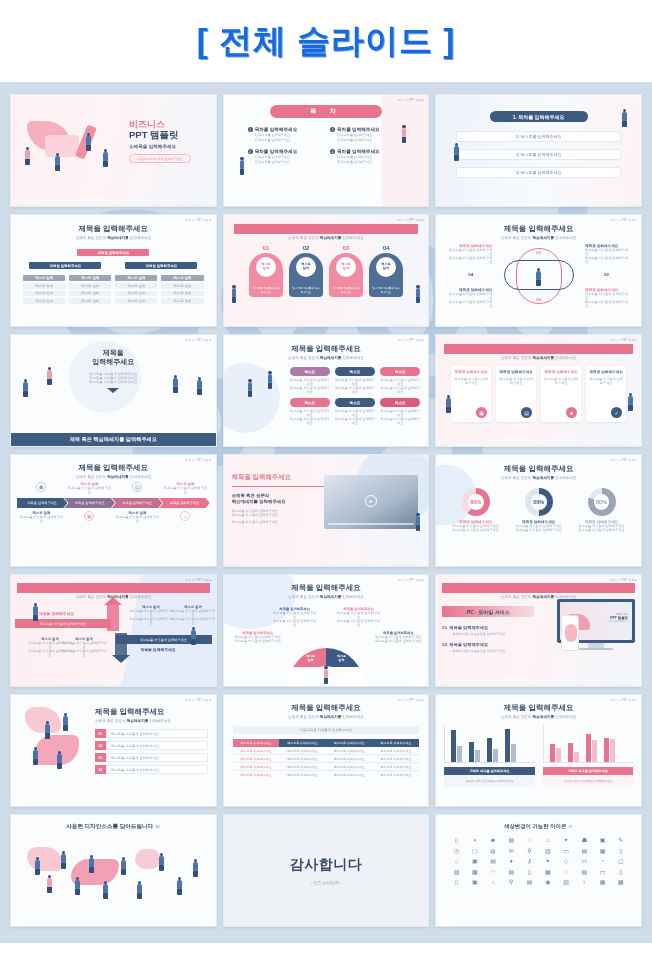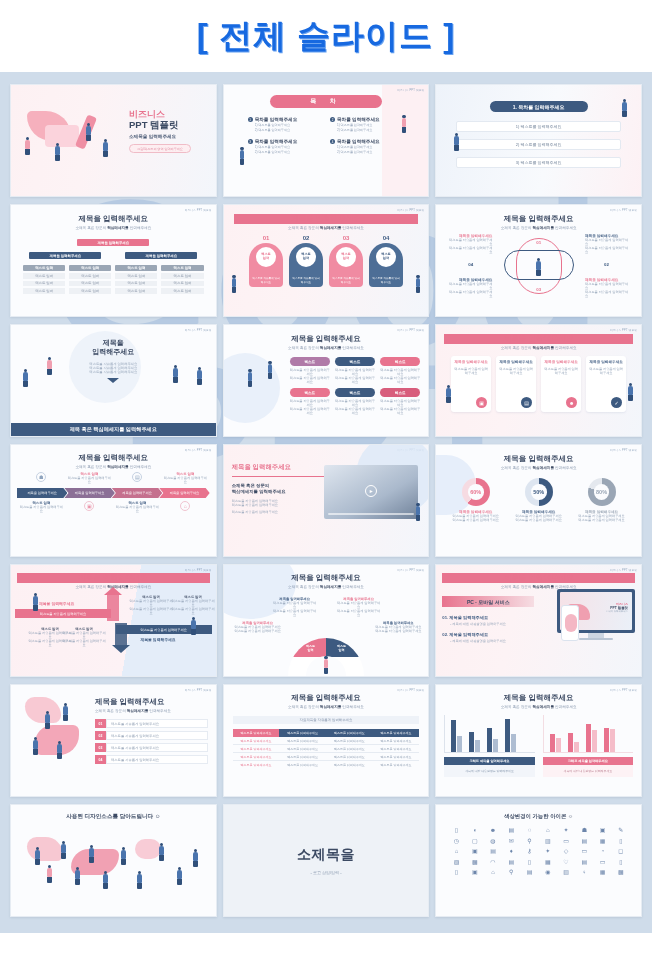--- a/index.html
+++ b/index.html
@@ -4,21 +4,21 @@
 <style>
   * { box-sizing: border-box; margin: 0; padding: 0; }
   html, body {
     width: 652px; height: 959px;
     font-family: "Liberation Sans", "DejaVu Sans", sans-serif;
     background: #ffffff;
     overflow: hidden;
   }
   
   .page-header {
-    height: 72px;
+    height: 82px;
     display: flex; align-items: center; justify-content: center;
     background: #ffffff;
   }
   .page-title {
     font-size: 33px; font-weight: bold; letter-spacing: 1px;
     color: #1769e0;
     text-shadow: 1px 1px 0 #6aa3f0;
   }
   
   .board {
@@ -936,21 +936,21 @@
               <div class="p-body"></div>
               <div class="p-legs"></div>
             </div>
         </div>
       </div>
     </div>
 
     <div class="slide">
       <div class="sl-inner" style="background:#eef2f7;"></div>
       <div class="sl-inner" style="display:flex;flex-direction:column;align-items:center;justify-content:center;">
-        <div style="font-size:14px;font-weight:bold;color:#3c4a63;letter-spacing:.5px;">소제목을</div>
+        <div style="font-size:14px;font-weight:bold;color:#3c4a63;letter-spacing:.5px;">감사합니다</div>
         <div style="font-size:4px;color:#8b9bb0;margin-top:6px;">- 로고 삽입/입력 -</div>
       </div>
     </div>
 
     <div class="slide">
       <div class="bg-plain sl-inner"></div>
       <div class="sl-inner" style="padding:8px 2px;">
         <div style="text-align:center;font-size:5.4px;font-weight:bold;color:#3c4a63;margin-bottom:6px;">색상변경이 가능한 아이콘 ☺</div>
         <div class="icon-grid">
           <div class="ic">▯</div>

